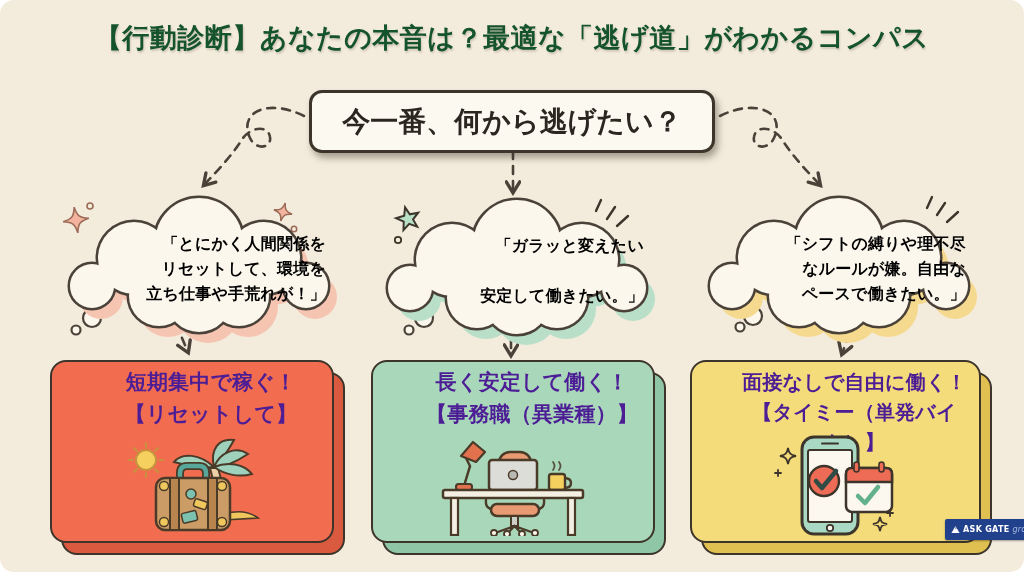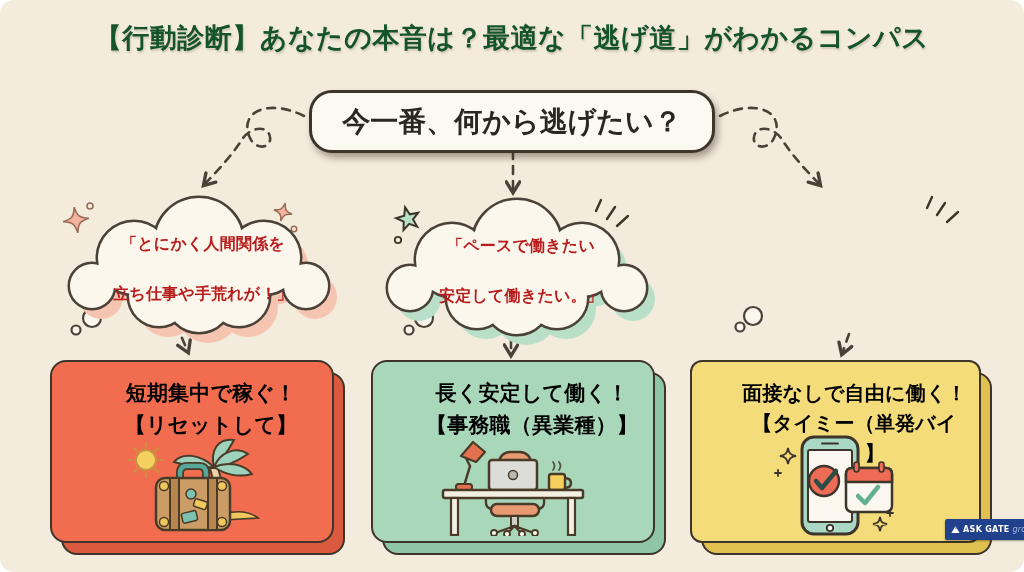--- a/index.html
+++ b/index.html
@@ -9,32 +9,32 @@
     background:#f3ecdd; border-radius:14px; overflow:hidden;
   }
   .title {
     position:absolute; top:20px; left:0; right:0; text-align:center;
     font-size:27px; font-weight:800; color:#14532d; letter-spacing:.5px;
     text-shadow:1px 2px 2px rgba(90,70,50,.22); z-index:3;
   }
   .question-box {
     position:absolute; left:50%; transform:translateX(-50%); top:90px;
     width:400px; height:57px; background:#fcf9f1;
-    border:3px solid #3d352b; border-radius:23px;
+    border:3px solid #3d352b; border-radius:13px;
     display:flex; align-items:center; justify-content:center;
     font-size:28px; font-weight:800; color:#2b2620;
     box-shadow:3px 5px 7px rgba(70,60,45,.45); z-index:3;
   }
   .overlay { position:absolute; inset:0; width:1024px; height:572px; z-index:1; pointer-events:none; }
 
   .bubble { position:absolute; width:270px; height:168px; z-index:2; }
   .bubble svg.cloud { position:absolute; inset:0; width:100%; height:100%; overflow:visible; }
   .bubble-text {
-    position:absolute; left:16px; right:8px; top:36px; text-align:center;
-    font-size:16px; font-weight:800; color:#b91c1c; line-height:1.55; letter-spacing:.2px;
+    position:absolute; left:16px; right:8px; top:36px; text-align:right;
+    font-size:16px; font-weight:800; color:#000000; line-height:1.55; letter-spacing:.2px;
   }
   .bubble-left   { left:64px;  top:196px; }
   .bubble-middle { left:382px; top:198px; }
   .bubble-right  { left:704px; top:196px; }
 
   .card { position:absolute; top:360px; width:284px; height:183px; z-index:2; }
   .card-left   { left:50px; }
   .card-middle { left:371px; }
   .card-right  { left:690px; width:291px; }
   .card-shadow {
@@ -43,24 +43,24 @@
   }
   .card-front {
     position:absolute; inset:0;
     border:2.5px solid #3d352b; border-radius:16px;
   }
   .card-left   .card-shadow { background:#da5a3f; }
   .card-left   .card-front  { background:#f26d50; }
   .card-middle .card-shadow { background:#8ec6a6; }
   .card-middle .card-front  { background:#a9d7ba; }
   .card-right  .card-shadow { background:#e0c050; }
-  .card-right  .card-front  { background:#f4dc7a;border-radius:12px; }
+  .card-right  .card-front  { background:#f4dc7a; }
   .card-title {
-    margin-top:16px; text-align:center; font-size:21px; font-weight:800;
-    color:#000000; line-height:1.5; letter-spacing:.2px;padding-left:38px;
+    margin-top:5px; text-align:center; font-size:21px; font-weight:800;
+    color:#4c1d95; line-height:1.5; letter-spacing:.2px;padding-left:38px;
   }
   .card-right .card-title { font-size:20px; }
   .card-illustration {
     position:absolute; left:0; right:0; bottom:5px;
     display:flex; justify-content:center;
   }
 
   .logo {
     position:absolute; left:945px; top:519px; width:98px; height:21px;
     background:#21418c; border-radius:2px; z-index:4;
@@ -140,38 +140,50 @@
   </div>
 
   <div class="bubble bubble-left">
     <svg class="cloud" viewBox="0 0 270 168" aria-hidden="true">
       <use href="#cloud-shape" transform="translate(9,11)" fill="#f6c5b2"></use>
       <use href="#cloud-shape" fill="#fbf7ec" stroke="#4a4138" stroke-width="5"></use>
       <use href="#cloud-shape" fill="#fbf7ec"></use>
     </svg>
     <div class="bubble-text">
       <span>「とにかく人間関係を</span><br>
-      <br>
+      <span>リセットして、環境を</span><br>
       <span>立ち仕事や手荒れが！」</span>
     </div>
   </div>
 
   <div class="bubble bubble-middle">
     <svg class="cloud" viewBox="0 0 270 168" aria-hidden="true">
       <use href="#cloud-shape" transform="translate(9,11)" fill="#b9dfc9"></use>
       <use href="#cloud-shape" fill="#fbf7ec" stroke="#4a4138" stroke-width="5"></use>
       <use href="#cloud-shape" fill="#fbf7ec"></use>
     </svg>
     <div class="bubble-text">
-      <span>「ペースで働きたい</span><br>
+      <span>「ガラッと変えたい</span><br>
       <br>
       <span>安定して働きたい。」</span>
     </div>
   </div>
 
+  <div class="bubble bubble-right">
+    <svg class="cloud" viewBox="0 0 270 168" aria-hidden="true">
+      <use href="#cloud-shape" transform="translate(9,11)" fill="#f5d98e"></use>
+      <use href="#cloud-shape" fill="#fbf7ec" stroke="#4a4138" stroke-width="5"></use>
+      <use href="#cloud-shape" fill="#fbf7ec"></use>
+    </svg>
+    <div class="bubble-text">
+      <span>「シフトの縛りや理不尽</span><br>
+      <span>なルールが嫌。自由な</span><br>
+      <span>ペースで働きたい。」</span>
+    </div>
+  </div>
 
   <div class="card card-left">
     <div class="card-shadow"></div>
     <div class="card-front">
       <div class="card-title">
         <span>短期集中で稼ぐ！</span><br>
         <span>【リセットして】</span>
       </div>
       <div class="card-illustration">
         <svg width="160" height="102" viewBox="0 0 160 102" aria-hidden="true">

